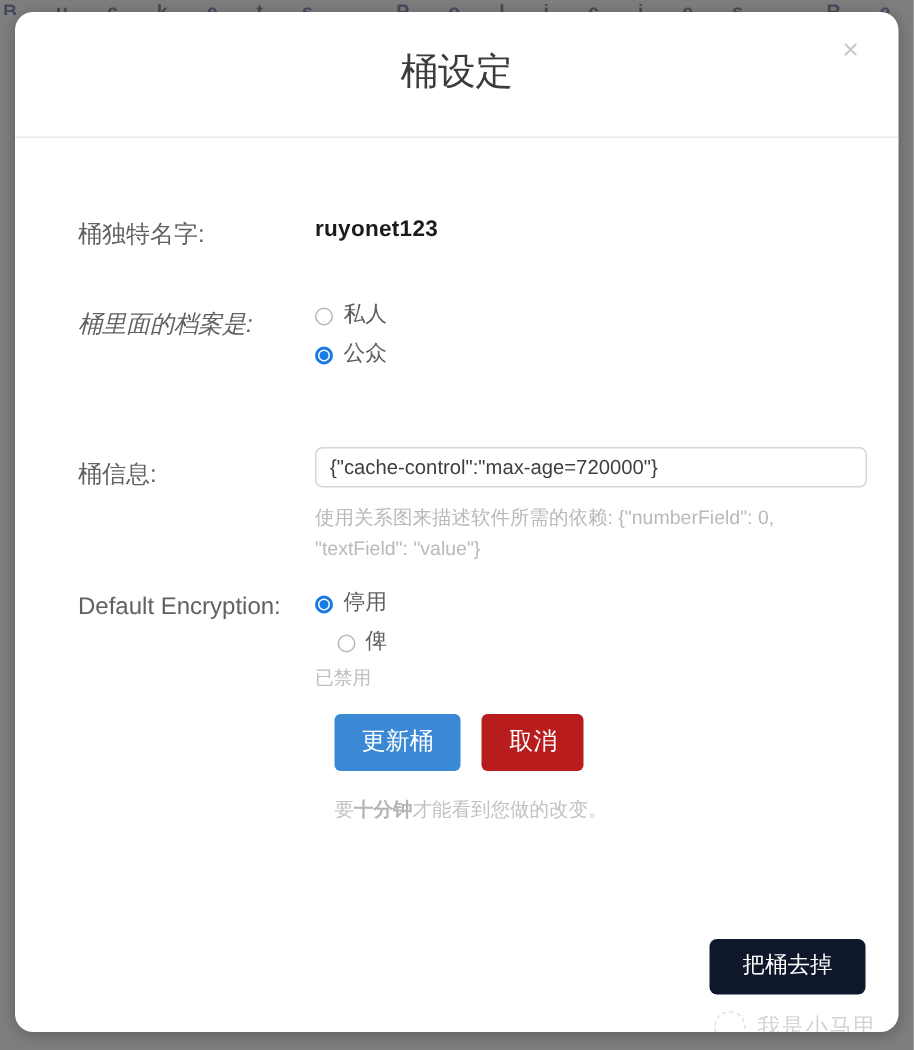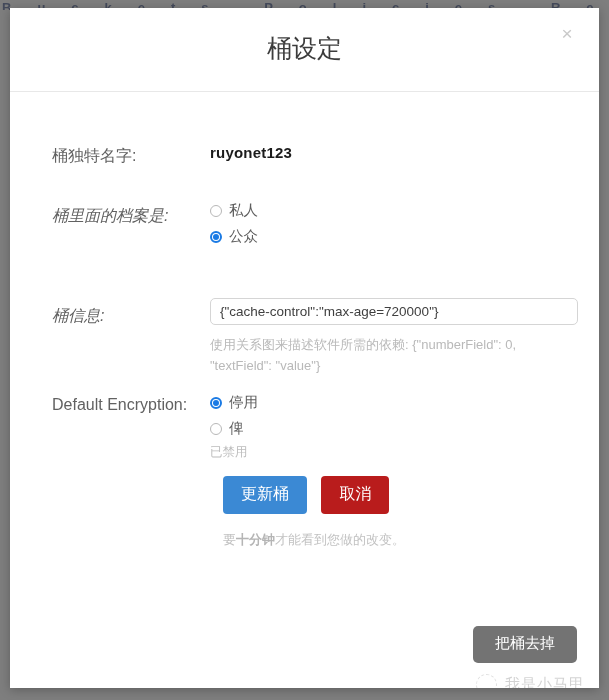--- a/index.html
+++ b/index.html
@@ -39,21 +39,21 @@
     opacity: .85;
   }
 
   .modal {
     position: absolute;
     left: 10px;
     top: 8px;
     width: 589px;
     height: 680px;
     background: #ffffff;
-    border-radius: 0;
+    border-radius: 12px;
     box-sizing: border-box;
     box-shadow: 0 2px 10px rgba(0,0,0,.25);
     overflow: hidden;
   }
 
   .modal-header {
     position: relative;
     height: 83px;
     border-bottom: 1px solid #e8e8e8;
   }
@@ -110,20 +110,21 @@
     letter-spacing: .2px;
   }
 
   
   .radio-line {
     display: flex;
     align-items: center;
     height: 21px;
     margin-bottom: 5px;
     cursor: pointer;
+    justify-content: flex-end;
   }
   .radio {
     width: 12px;
     height: 12px;
     border-radius: 50%;
     border: 1.5px solid #b8b8b8;
     background: #fff;
     box-sizing: border-box;
     margin-right: 7px;
     flex: none;
@@ -187,21 +188,21 @@
     font-size: 16px;
     cursor: pointer;
     padding: 0 18px;
     height: 38px;
     line-height: 38px;
     color: #fff;
   }
   .btn-primary { background: #3b89d4; }
   .btn-cancel  { background: #b91c1c; }
   .btn-danger  {
-    background: #737373;
+    background: #0f172a;
     border-radius: 5px;
     height: 37px;
     line-height: 37px;
     padding: 0 22px;
     font-size: 15px;
   }
 
   .note {
     font-size: 13px;
     color: #c2c2c2;
@@ -269,21 +270,21 @@
           <span class="radio-label">私人</span>
         </div>
         <div class="radio-line">
           <span class="radio checked"></span>
           <span class="radio-label">公众</span>
         </div>
       </div>
     </div>
 
     <div class="form-row" style="top:208px;">
-      <div class="form-label" style="top:6px;font-style:italic;">桶信息:</div>
+      <div class="form-label" style="top:6px;">桶信息:</div>
       <div class="form-field" style="top:-2px;">
         <input class="text-input" type="text" value="{&quot;cache-control&quot;:&quot;max-age=720000&quot;}" style="">
         <div class="help-text">使用关系图来描述软件所需的依赖: {"numberField": 0, "textField": "value"}</div>
       </div>
     </div>
 
     <div class="form-row" style="top:302px;">
       <div class="form-label" style="top:2px;">Default Encryption:</div>
       <div class="form-field" style="top:-2px;">
         <div class="radio-line">

